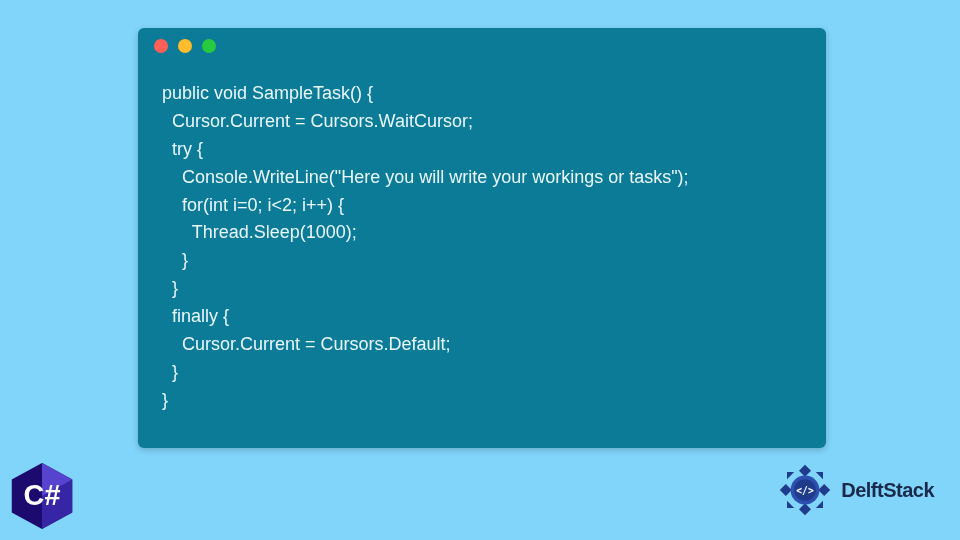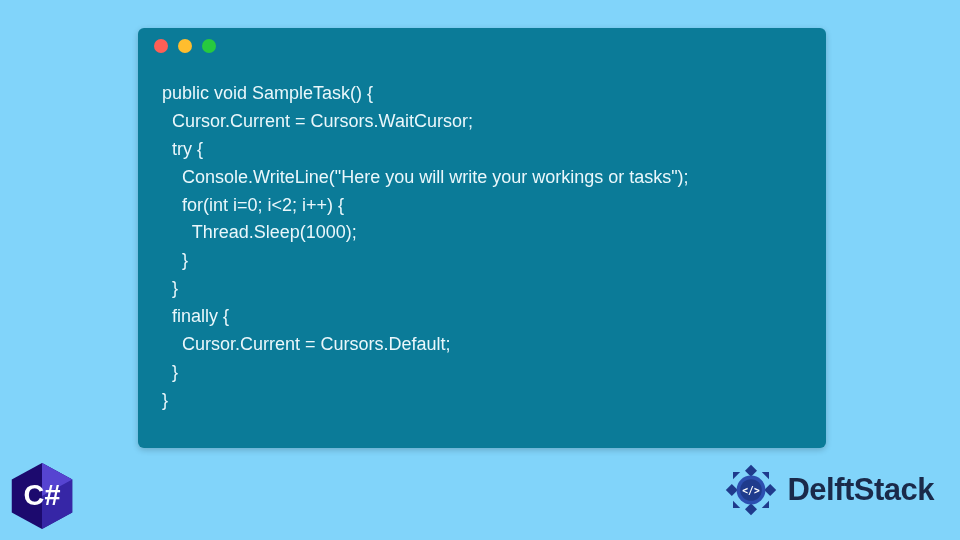--- a/index.html
+++ b/index.html
@@ -57,21 +57,21 @@
     bottom: 20px;
     display: flex;
     align-items: center;
     gap: 6px;
   }
   .logo-medallion {
     width: 60px;
     height: 60px;
   }
   .logo-text {
-    font-size: 31px;
+    font-size: 20px;
     font-weight: 600;
     color: #1a2a4a;
     letter-spacing: -0.5px;
   }
 </style>
 </head>
 <body>
 
 <div class="code-window">
   <div class="titlebar">

